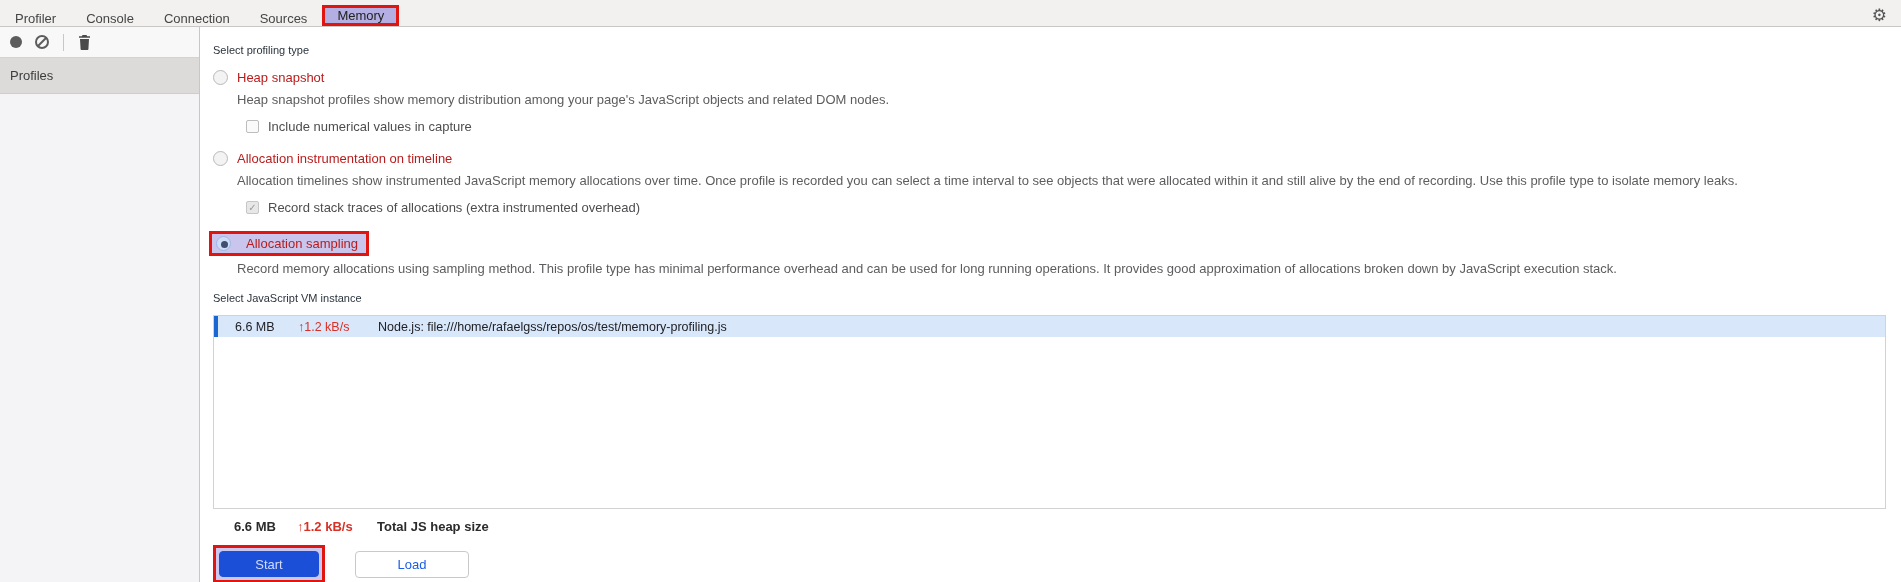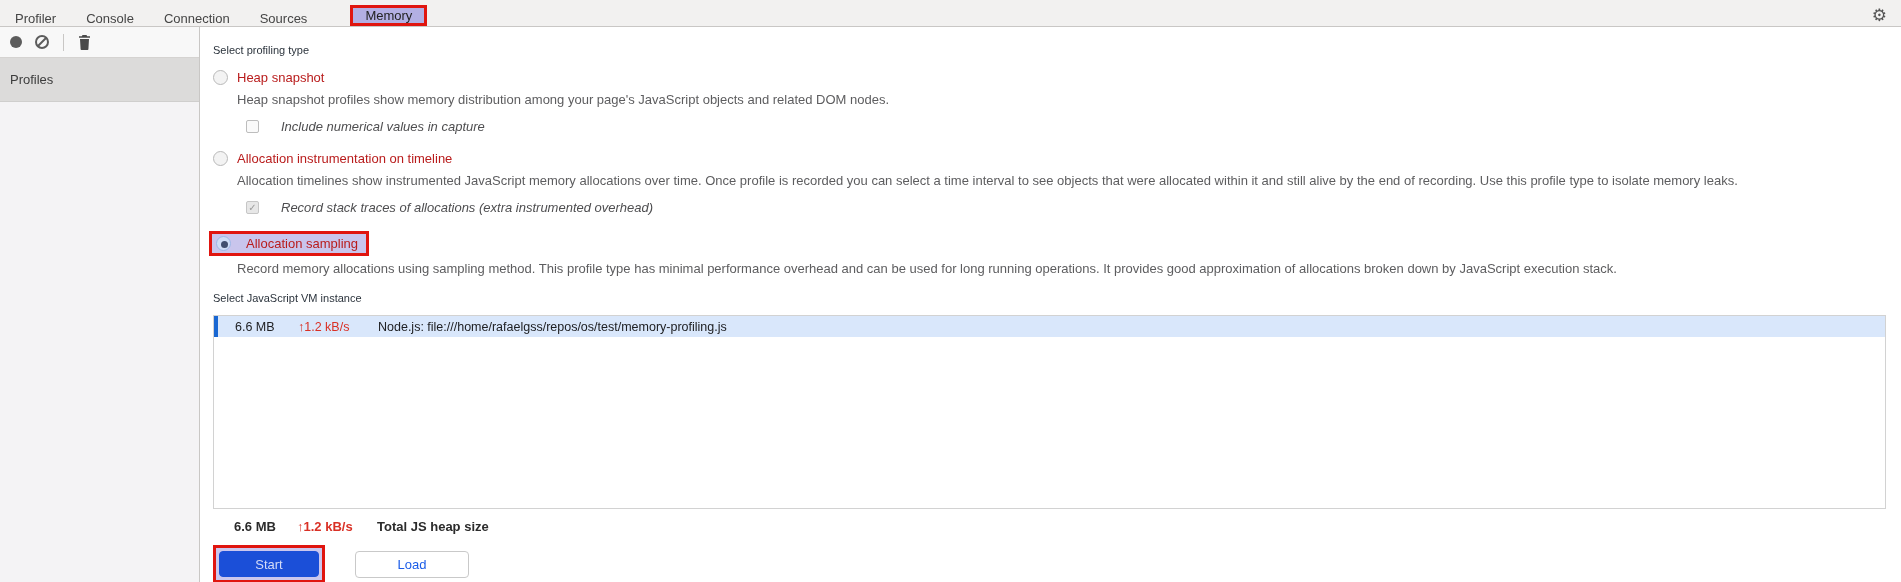--- a/index.html
+++ b/index.html
@@ -5,51 +5,51 @@
   * { margin:0; padding:0; box-sizing:border-box; }
   html,body { width:1901px; height:582px; overflow:hidden; }
   body { font-family:"Liberation Sans","DejaVu Sans",sans-serif; background:#fff; color:#202124; }
 
   .app { width:1901px; height:582px; display:flex; flex-direction:column; }
 
   
   .tabbar { height:27px; background:#f2f1f0; border-bottom:1px solid #c9c7c5;
             display:flex; align-items:flex-end; flex-shrink:0; }
   .tab { display:flex; align-items:center; padding:0 15px; font-size:13px; color:#454545; cursor:default; }
-  .tab.selected { background:#b3afe3; border:3px solid #e0150f; color:#222; padding:0 12px;margin-left:28px; }
+  .tab.selected { background:#b3afe3; border:3px solid #e0150f; color:#222; padding:0 12px; }
   .tabbar-spacer { flex:1; }
   .tabbar-divider { width:1px; background:#c9c7c5; margin:6px 0; }
   .gear { display:flex; align-items:center; padding:0 14px 0 12px; font-size:17px; color:#555; }
 
   
   .content { flex:1; display:flex; min-height:0; }
 
   .sidebar { width:200px; border-right:1px solid #c9c7c5; background:#f4f3f5; display:flex; flex-direction:column; flex-shrink:0; }
   .toolbar { height:31px; background:#f8f8f8; border-bottom:1px solid #d5d3d1; display:flex; align-items:center; padding:0 10px; gap:13px; }
   .rec-icon { width:12px; height:12px; border-radius:50%; background:#5c5c5c; }
   .block-icon { width:14px; height:14px; border:2px solid #5c5c5c; border-radius:50%; position:relative; }
   .block-icon::after { content:""; position:absolute; left:-1px; top:4px; width:12px; height:2px; background:#5c5c5c; transform:rotate(-45deg); }
   .tb-divider { width:1px; height:17px; background:#c9c7c5; margin:0 1px; }
   .trash-icon svg { display:block; }
-  .profiles-header { height:44px; background:#dcdbda; border-bottom:1px solid #cfcecd;
+  .profiles-header { height:36px; background:#dcdbda; border-bottom:1px solid #cfcecd;
                      display:flex; align-items:center; padding-left:10px; font-size:13px; color:#3c3c3c; }
   .sidebar-rest { flex:1; background:#f4f3f5; }
 
   .main { flex:1; background:#fff; padding:0 15px 0 13px; overflow:hidden; }
 
   h2.section { font-size:11px; font-weight:normal; color:#2b333c; margin:17px 0 11px 0; }
 
   .opt-row { display:flex; align-items:center; gap:9px; margin-bottom:4px; height:20px; }
   .radio { width:15px; height:15px; border-radius:50%; border:1px solid #b9b9b9; background:#f3f3f3; flex-shrink:0; }
   .radio.on { background:#cfdcf5; border:1px solid #9db7e6; position:relative; }
   .radio.on::after { content:""; position:absolute; left:4px; top:4px; width:7px; height:7px; border-radius:50%; background:#414e6e; }
   .opt-label { font-size:13px; color:#b91c1c; }
   .opt-desc { font-size:13px; color:#5d5d5f; margin:0 0 9px 24px; line-height:17px; }
 
-  .chk-row { display:flex; align-items:center; gap:22px; margin:4px 0 13px 33px; height:18px;font-style:italic; }
+  .chk-row { display:flex; align-items:center; gap:9px; margin:4px 0 13px 33px; height:18px; }
   .checkbox { width:13px; height:13px; border:1px solid #bdbdbd; border-radius:2px; background:#fafafa;
               display:flex; align-items:center; justify-content:center; font-size:10px; color:transparent; flex-shrink:0; }
   .checkbox.checked-disabled { background:#e7e7e7; border-color:#c6c6c6; color:#9b9b9b; }
   .chk-label { font-size:13px; color:#4e4e50; }
 
   .annot { border:3px solid #e0150f; }
   .sampling-wrap { display:inline-flex; align-items:center; gap:15px; background:#c9c5ec;
                    padding:2px 8px 2px 4px; margin:2px 0 4px -4px; }
 
   .vm-box { border:1px solid #d2d2d2; height:194px; margin-top:0; background:#fff; }

